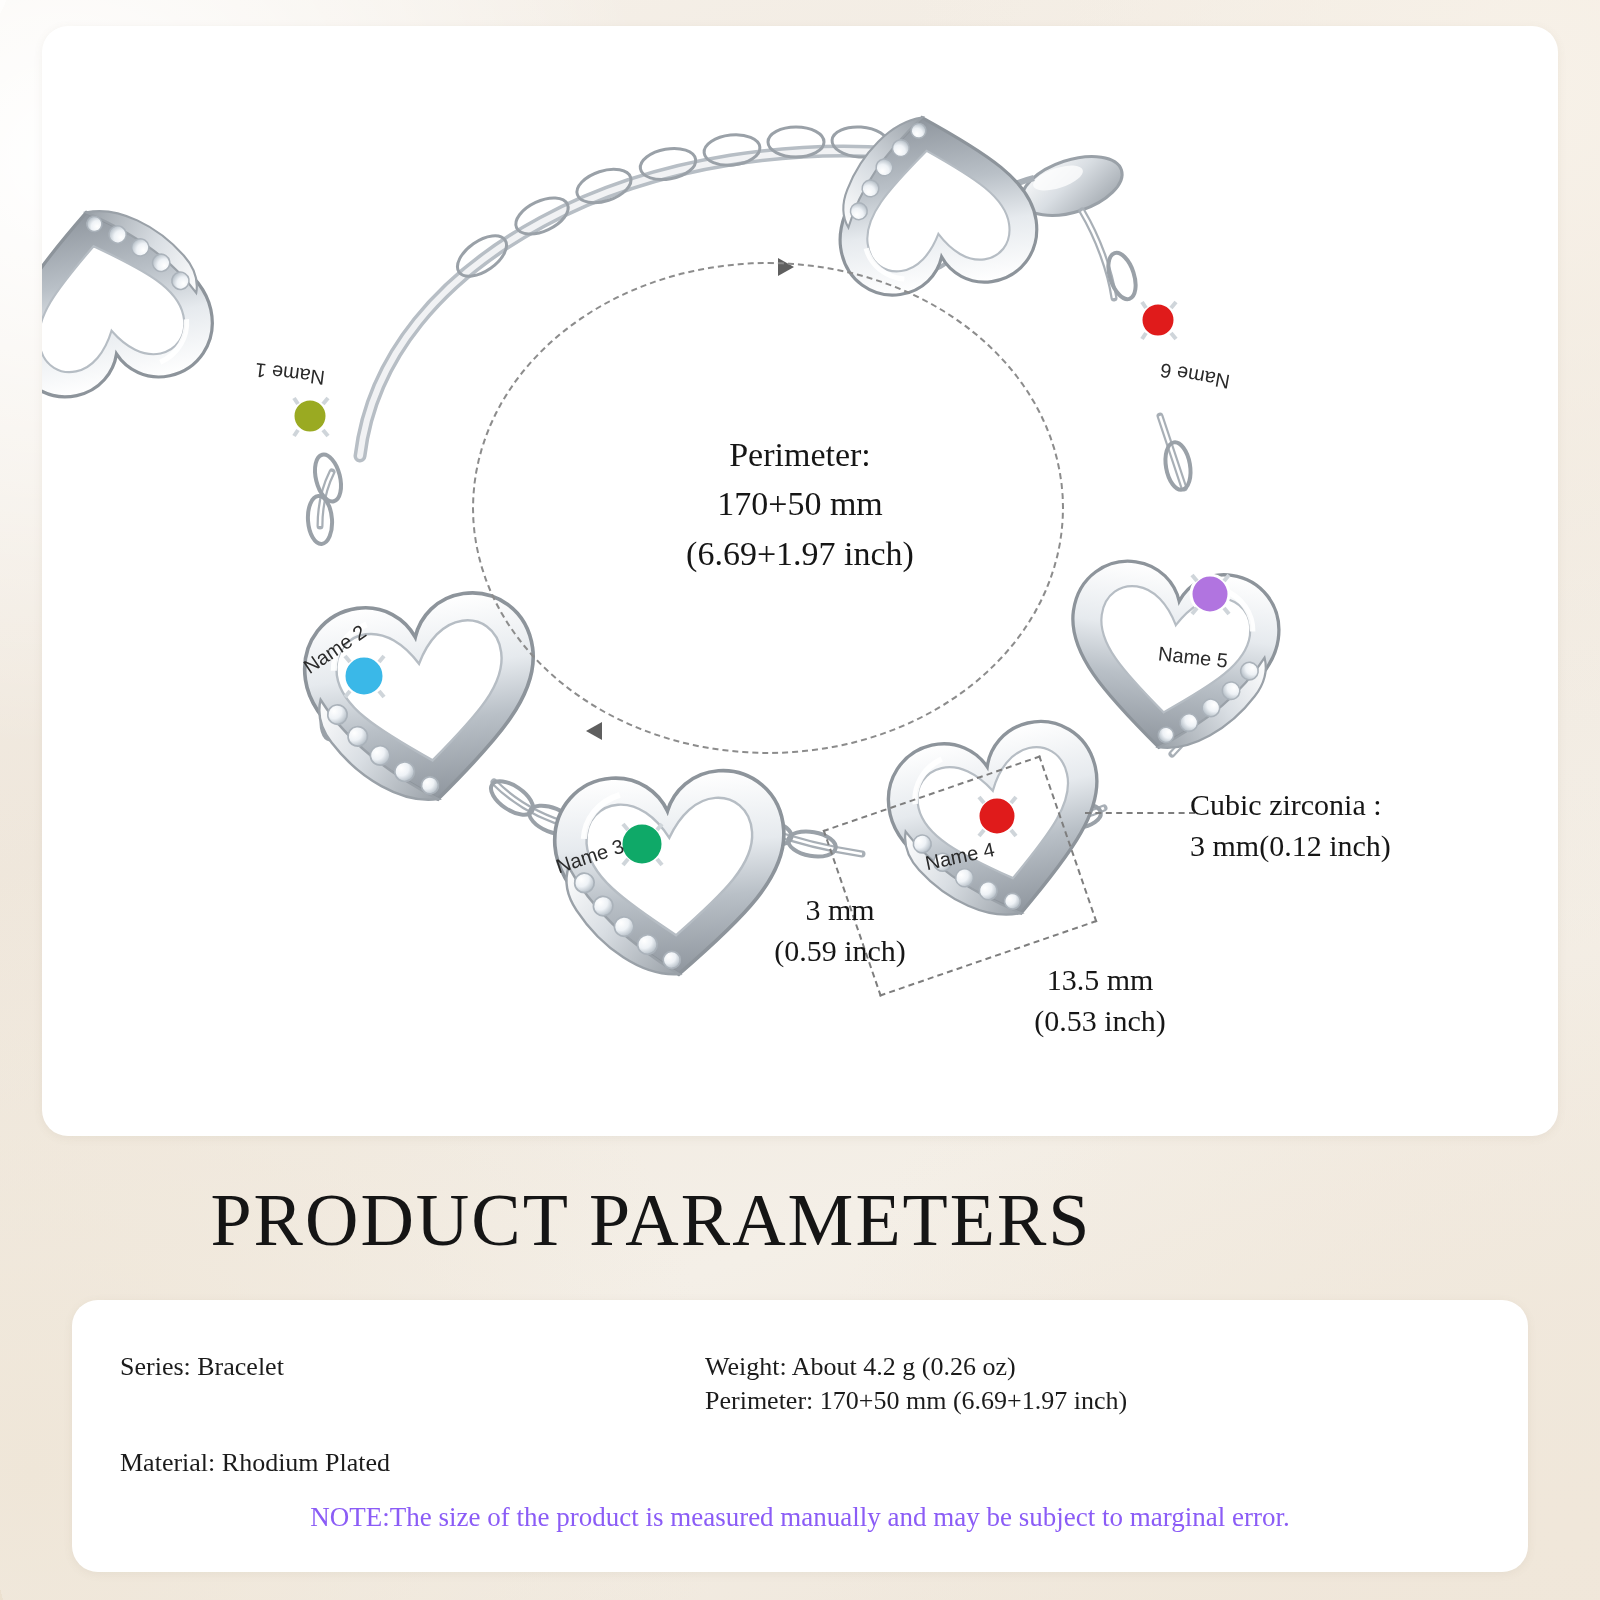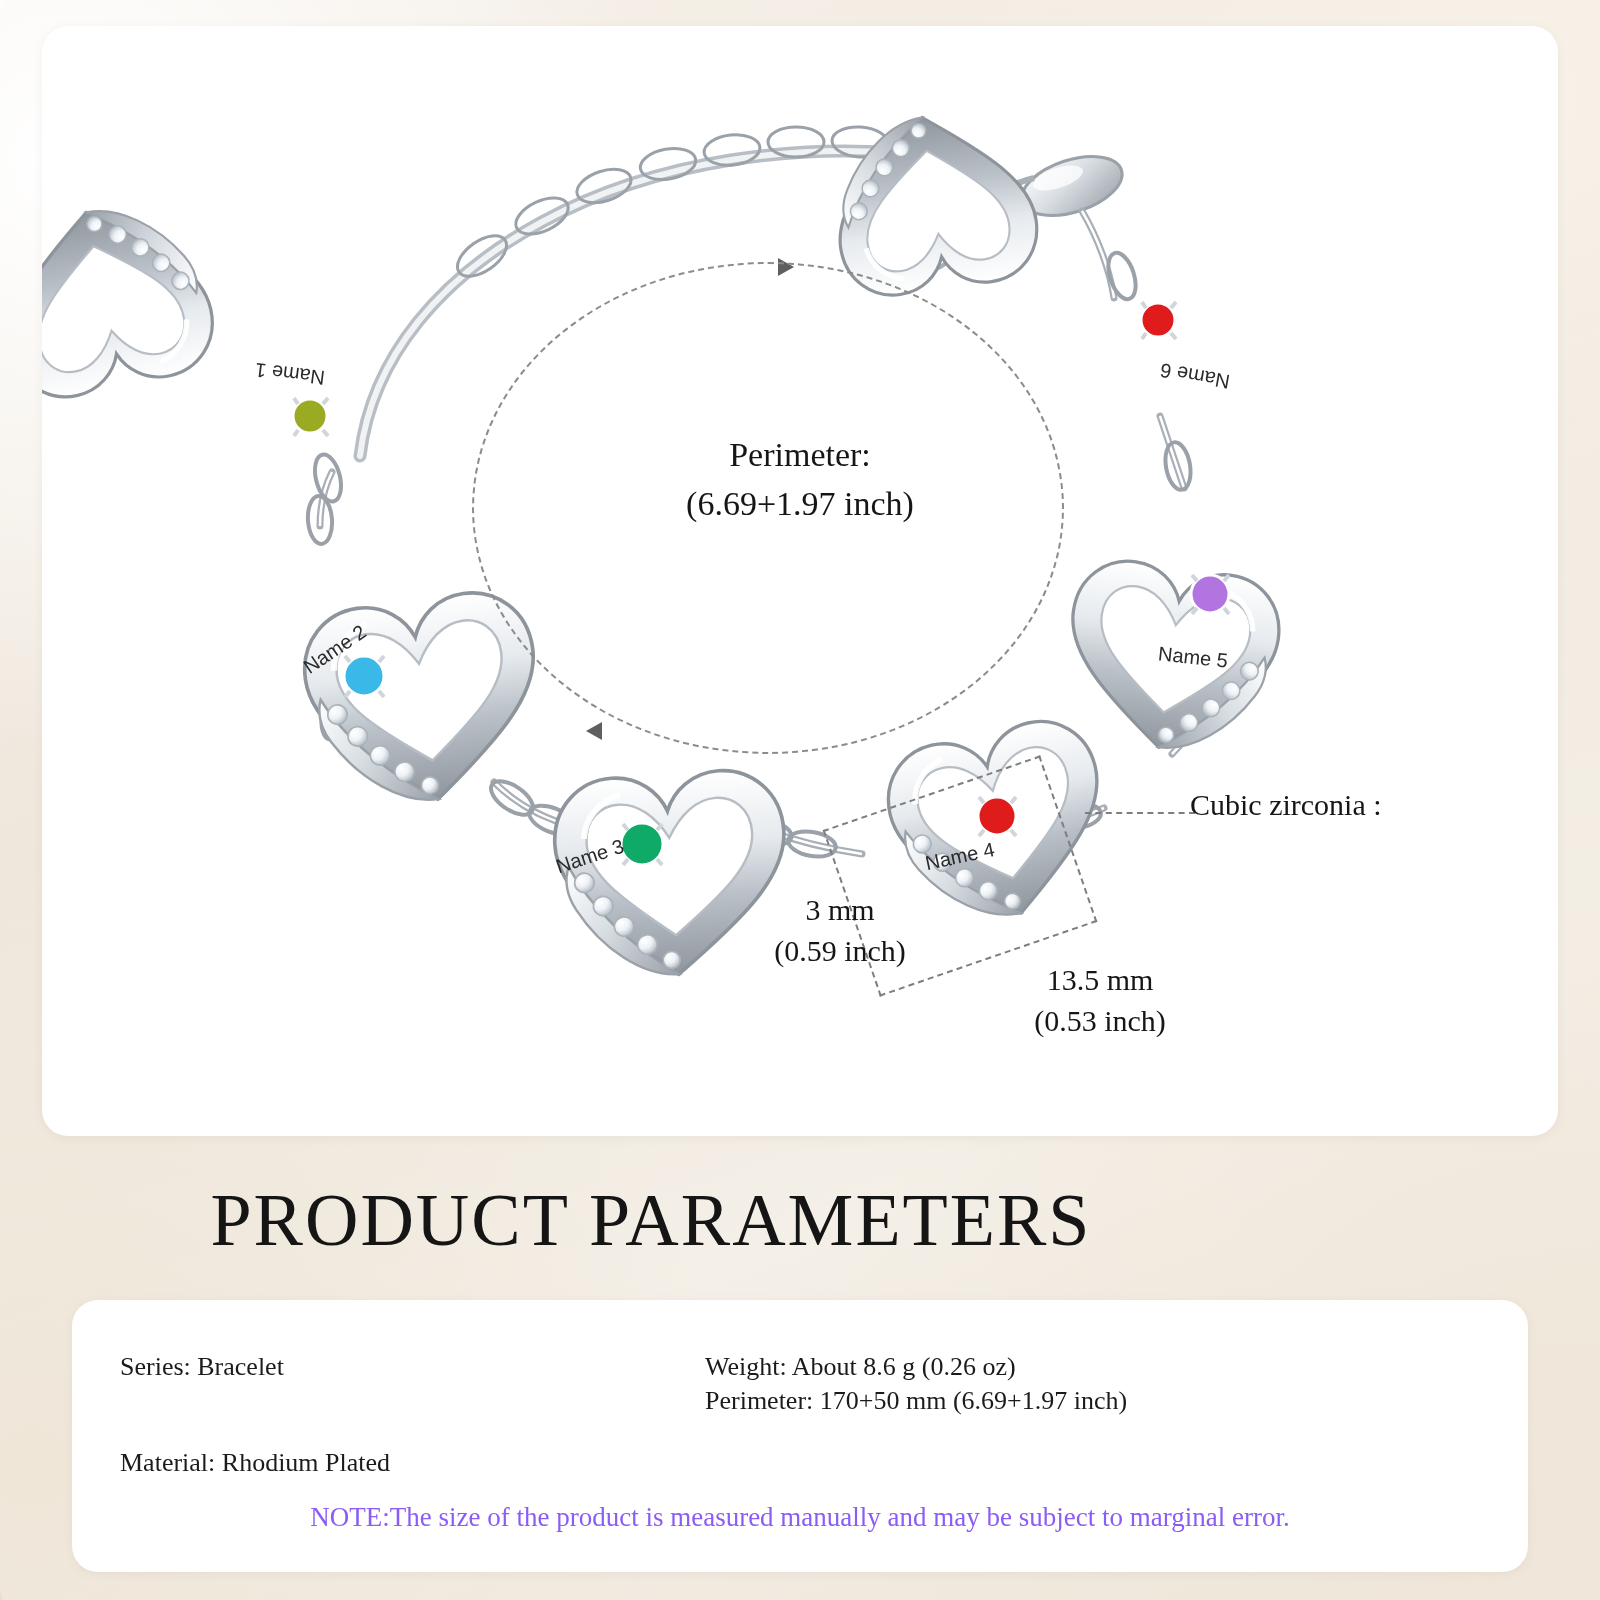--- a/index.html
+++ b/index.html
@@ -314,37 +314,39 @@
 <div class="name-label" style="left:925px;top:845px;transform:rotate(-12deg);">Name 4</div>
 <div class="name-label" style="left:1158px;top:646px;transform:rotate(6deg);">Name 5</div>
 <div class="name-label" style="left:1160px;top:364px;transform:rotate(190deg);">Name 6</div>
 
 <div id="perimeter-ellipse"></div>
 <div id="measure-box"></div>
 <div class="leader" id="leader-cz"></div>
 
 <div class="anno" id="anno-perimeter">
   <div>Perimeter:</div>
+  <div>170+50 mm</div>
   <div>(6.69+1.97 inch)</div>
 </div>
 
 <div class="anno" id="anno-cz">
   <div>Cubic zirconia :</div>
+  <div>3 mm(0.12 inch)</div>
 </div>
 
 <div class="anno" id="anno-15mm">
   <div>3 mm</div>
   <div>(0.59 inch)</div>
 </div>
 
 <div class="anno" id="anno-135mm">
   <div>13.5 mm</div>
   <div>(0.53 inch)</div>
 </div>
 
 <div id="section-title">PRODUCT PARAMETERS</div>
 
 <div class="panel" id="params-panel"></div>
 <div class="param" id="param-series">Series: Bracelet</div>
 <div class="param" id="param-material">Material: Rhodium Plated</div>
-<div class="param" id="param-weight">Weight: About 8.6 g (0.26 oz)</div>
+<div class="param" id="param-weight">Weight: About 4.2 g (0.26 oz)</div>
 <div class="param" id="param-perimeter">Perimeter: 170+50 mm (6.69+1.97 inch)</div>
 <div id="param-note">NOTE:The size of the product is measured manually and may be subject to marginal error.</div>
 
 </body></html>

